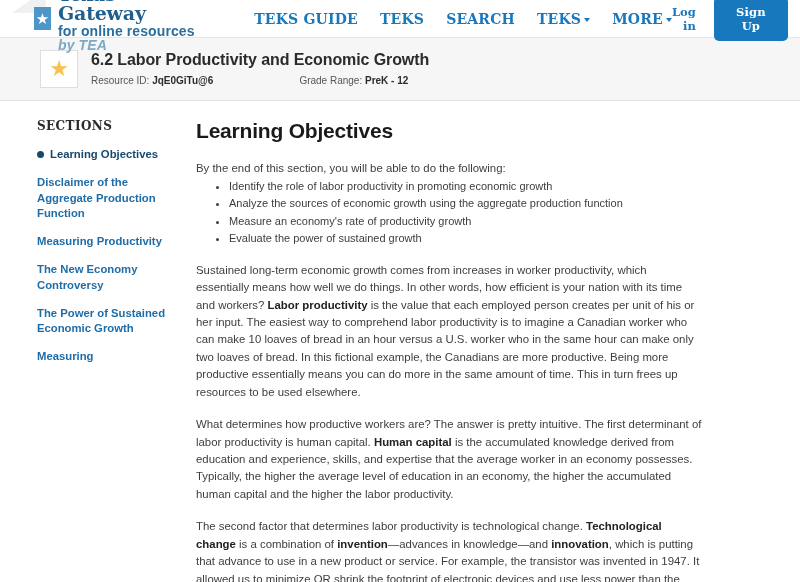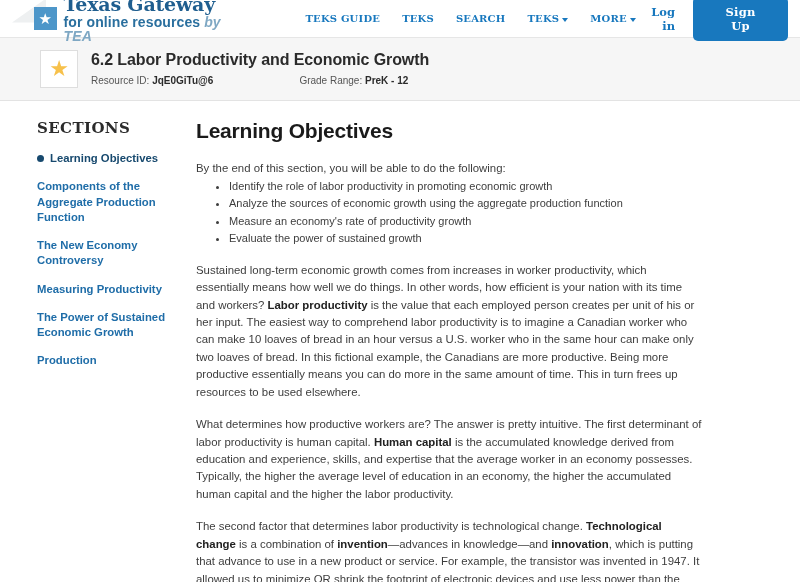--- a/index.html
+++ b/index.html
@@ -65,21 +65,21 @@
   .brand-sub em { color: #7fa8c4; font-style: italic; font-weight: bold; }
 
   .nav-links {
     display: flex;
     align-items: center;
     margin-left: 56px;
     gap: 22px;
   }
   .nav-link {
     font-family: "DejaVu Serif", serif;
-    font-size: 10px;
+    font-size: 14px;
     font-weight: bold;
     color: #1878be;
     letter-spacing: 0.2px;
     text-decoration: none;
     cursor: pointer;
     white-space: nowrap;
   }
   .caret {
     display: inline-block;
     width: 0; height: 0;
@@ -158,21 +158,21 @@
     padding-top: 18px;
   }
   .sidebar {
     width: 196px;
     flex: 0 0 196px;
     padding-left: 37px;
     padding-right: 12px;
   }
   .sections-title {
     font-family: "DejaVu Serif", serif;
-    font-size: 15px;
+    font-size: 12px;
     font-weight: bold;
     color: #2b2b2b;
     letter-spacing: 0.4px;
     margin-bottom: 14px;
   }
   .sec-item {
     font-size: 11.3px;
     font-weight: bold;
     color: #1f6da8;
     line-height: 1.35;
@@ -270,25 +270,25 @@
       </div>
     </div>
   </div>
 </div>
 
 <div class="page">
 
   <div class="sidebar">
     <div class="sections-title">SECTIONS</div>
     <div class="sec-item active">Learning Objectives</div>
-    <div class="sec-item">Components of the Aggregate Production Function</div>
+    <div class="sec-item">Disclaimer of the Aggregate Production Function</div>
+    <div class="sec-item">Measuring Productivity</div>
     <div class="sec-item">The New Economy Controversy</div>
-    <div class="sec-item">Measuring Productivity</div>
     <div class="sec-item">The Power of Sustained Economic Growth</div>
-    <div class="sec-item">Production</div>
+    <div class="sec-item">Measuring</div>
   </div>
 
   <div class="content">
     <h1>Learning Objectives</h1>
 
     <p class="lead">By the end of this section, you will be able to do the following:</p>
     <ul class="obj-list">
       <li>Identify the role of labor productivity in promoting economic growth</li>
       <li>Analyze the sources of economic growth using the aggregate production function</li>
       <li>Measure an economy's rate of productivity growth</li>

